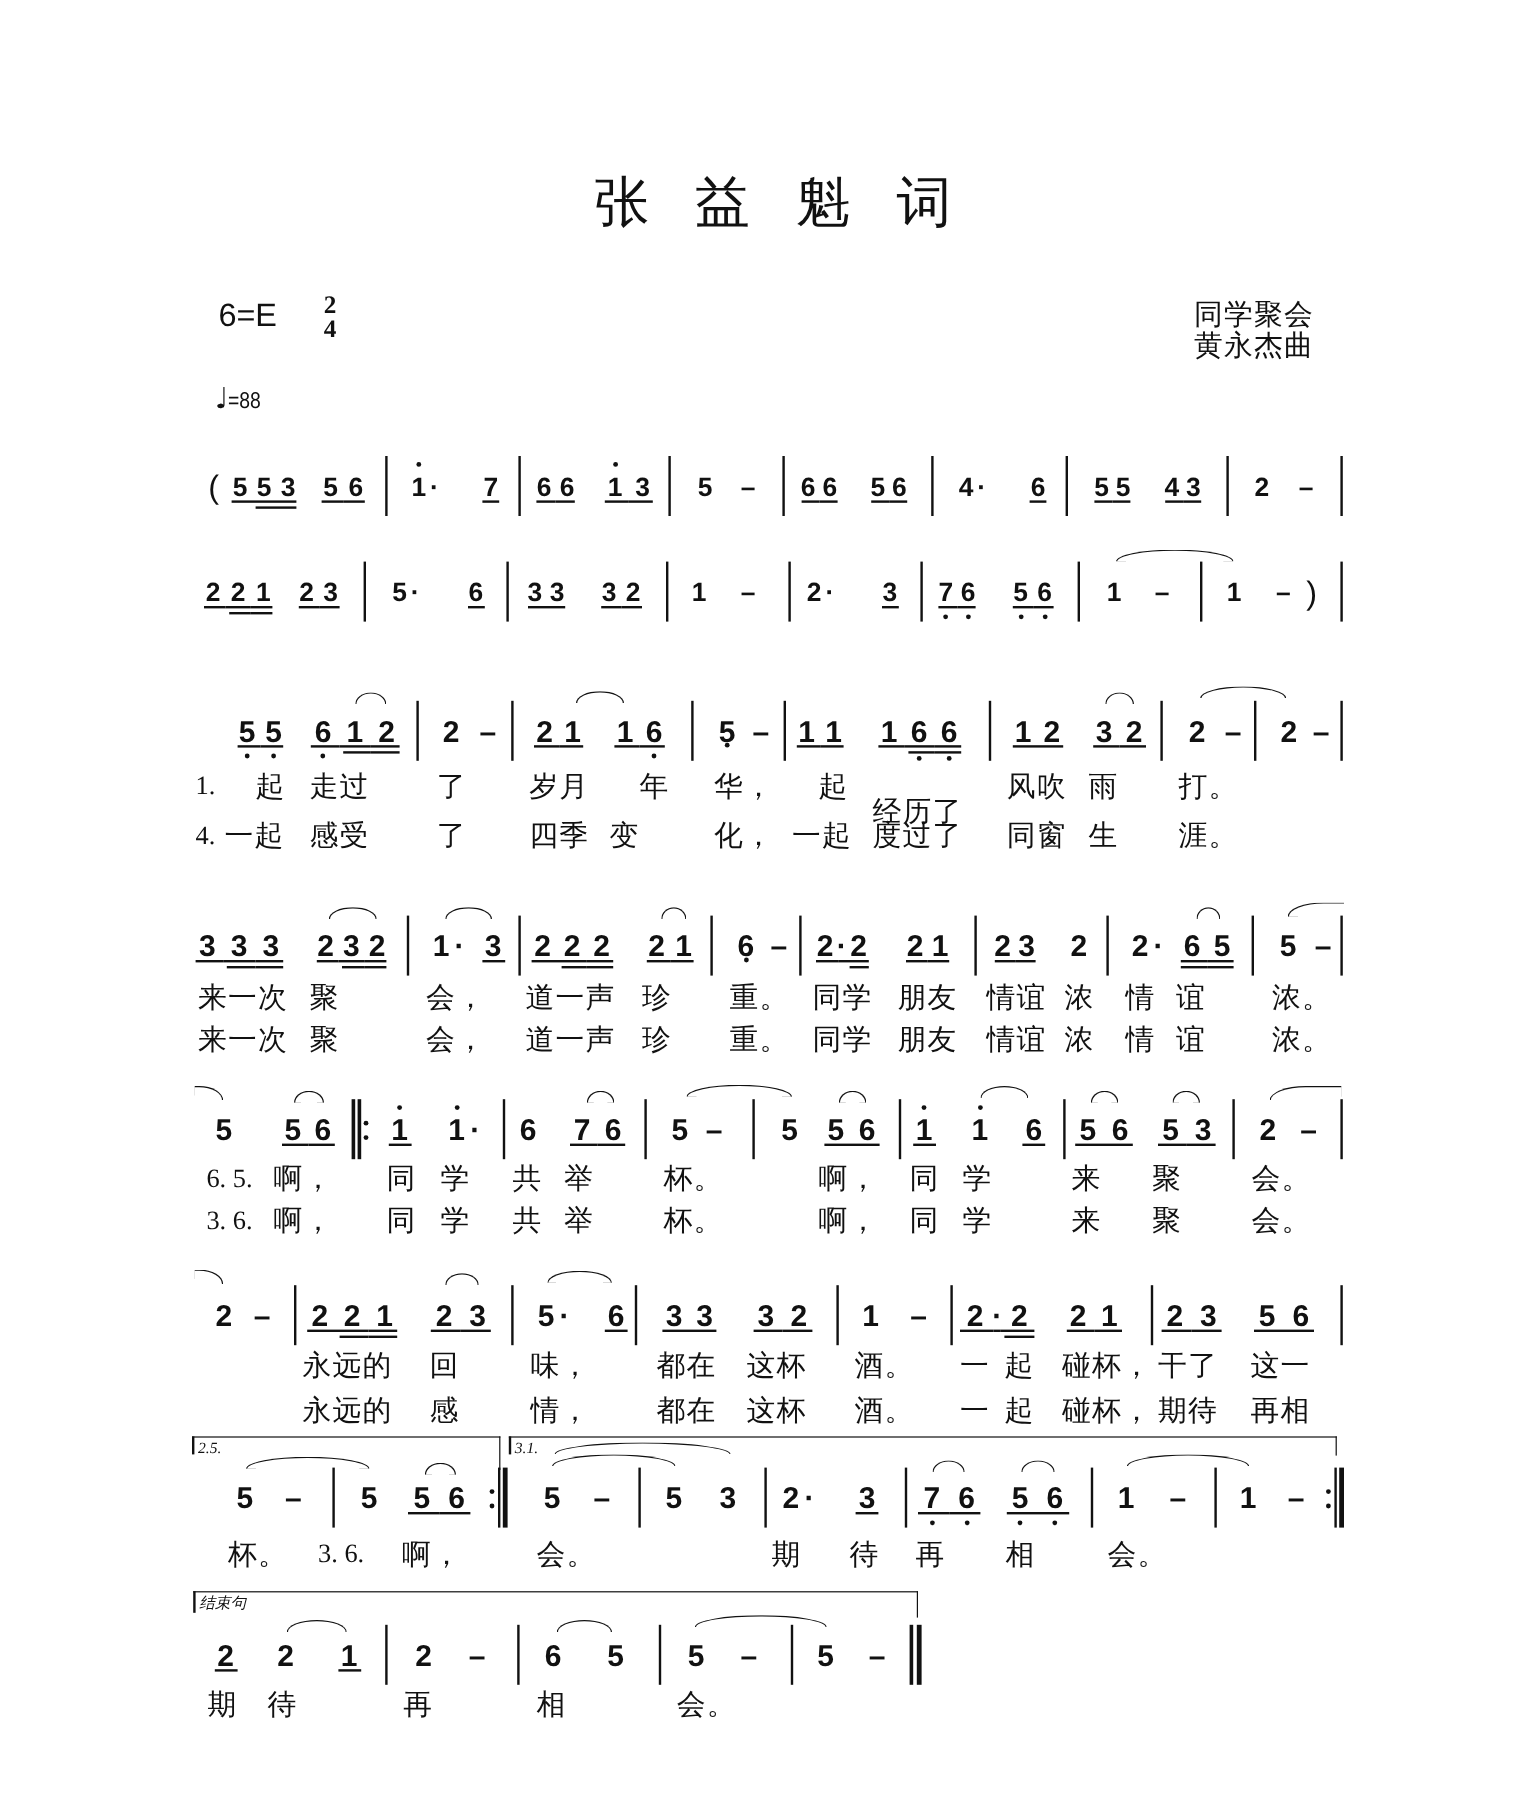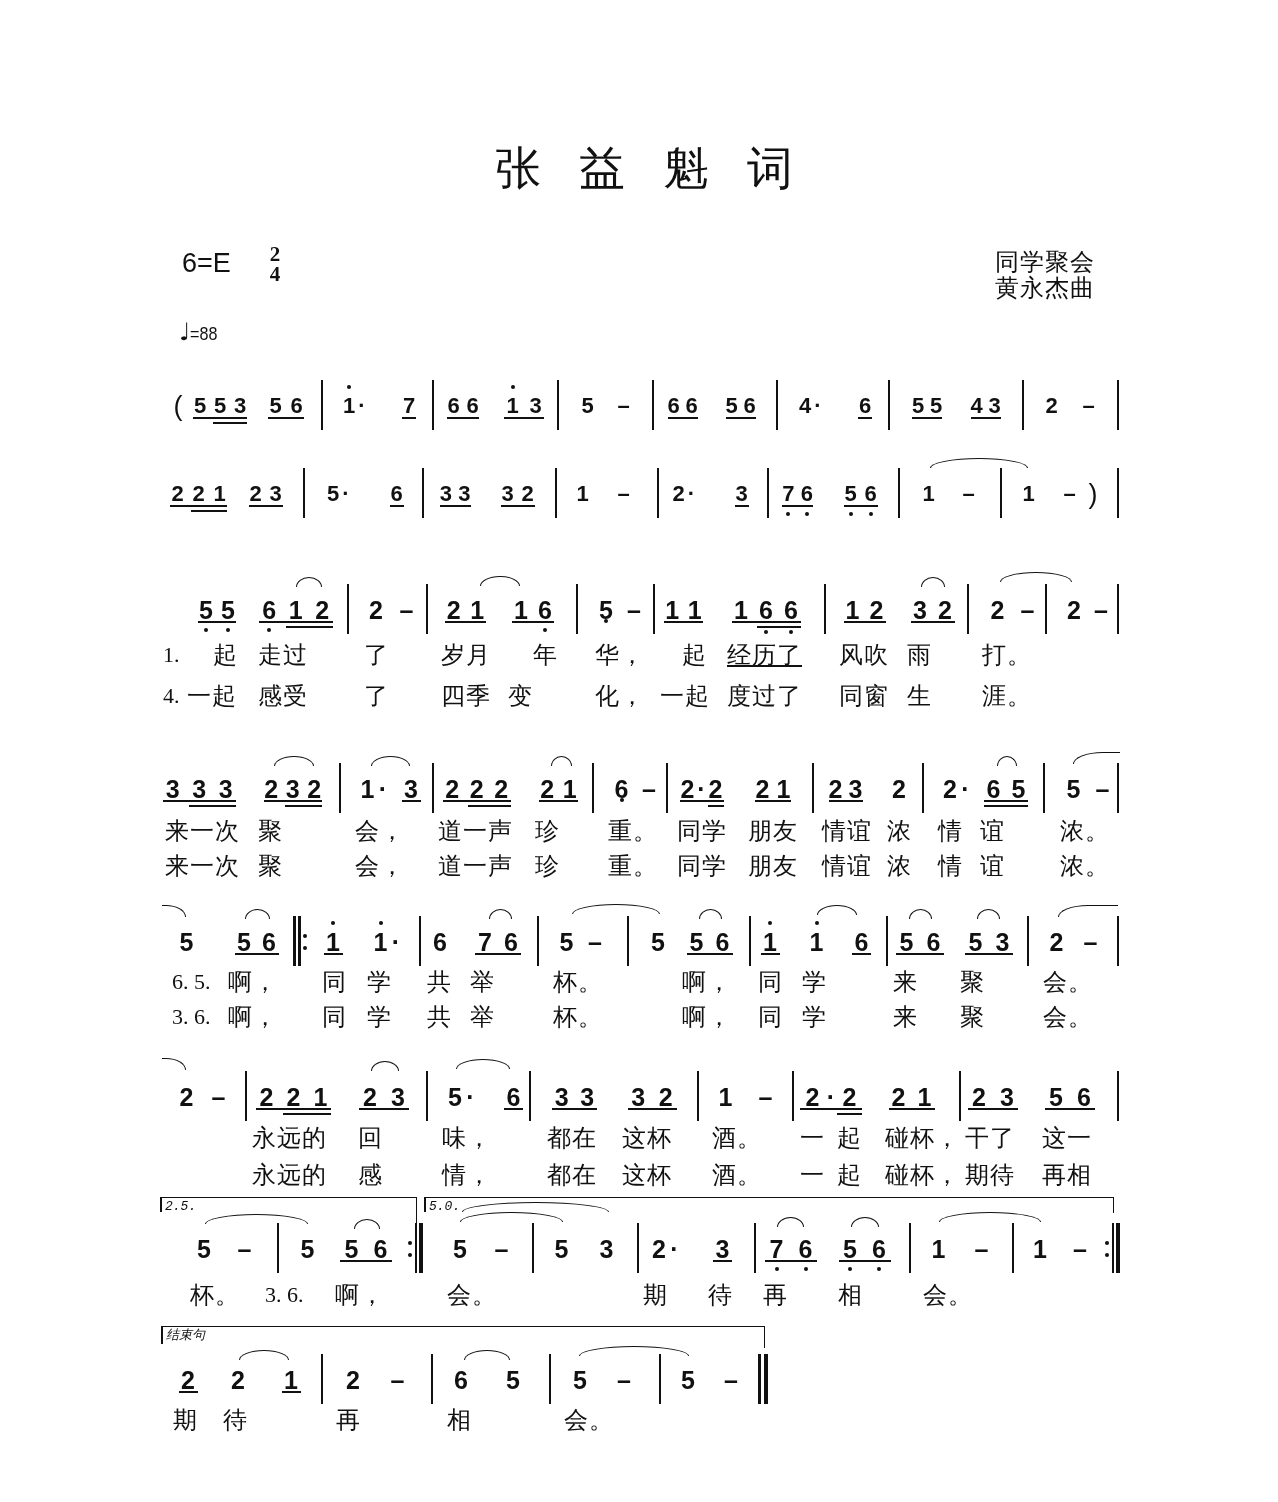--- a/index.html
+++ b/index.html
@@ -33,21 +33,21 @@
 .bar{position:absolute;top:-2px;height:50px;background:#111}
 .rdot{position:absolute;width:4px;height:4px;border-radius:50%;background:#111}
 .slur{position:absolute;height:10px;border:1.5px solid #111;border-bottom:0;border-radius:50% 50% 0 0 / 100% 100% 0 0}
 .tie{position:absolute;height:12px}
 .tie.open-right{border-top:1.5px solid #111;border-left:1.5px solid #111;border-top-left-radius:30px 12px}
 .tie.open-left{border-top:1.5px solid #111;border-right:1.5px solid #111;border-top-right-radius:20px 12px}
 .lyric{position:absolute;font-size:24px;line-height:28px;letter-spacing:1px;white-space:nowrap;font-family:"DejaVu Serif",serif}
 .lyric.latin{font-family:"Liberation Serif",serif;font-size:22px;letter-spacing:0}
 .volta{position:absolute;height:2px;border-top:1.5px solid #111}
 .vline{position:absolute;top:-1.5px;width:1.5px;background:#111}
-.volta-label{position:absolute;left:5px;top:2px;font-family:Liberation Mono, monospace;font-style:italic;font-size:13px;line-height:14px;white-space:nowrap}
+.volta-label{position:absolute;left:5px;top:2px;font-family:Liberation Serif, serif;font-style:italic;font-size:13px;line-height:14px;white-space:nowrap}
 </style>
 </head>
 <body>
 
 <div id="page">
   <div class="abs title">张益魁词</div>
 
   <div class="abs key">6=E</div>
   <div class="abs timesig">
     <span>2</span>
@@ -511,21 +511,21 @@
       <div class="slur" style="left: 921px; width: 24px; top: 577px;"></div>
       <div class="slur" style="left: 1000px; width: 72px; top: 572px;"></div>
       <span class="lyric latin" style="left: 163px; top: 641px;">1.</span>
       <span class="lyric" style="left: 213px; top: 641px;">起</span>
       <span class="lyric" style="left: 258px; top: 641px;">走过</span>
       <span class="lyric" style="left: 364px; top: 641px;">了</span>
       <span class="lyric" style="left: 441px; top: 641px;">岁月</span>
       <span class="lyric" style="left: 533px; top: 641px;">年</span>
       <span class="lyric" style="left: 595px; top: 641px;">华，</span>
       <span class="lyric" style="left: 682px; top: 641px;">起</span>
-      <span class="lyric" style="left: 727px; top: 641px; text-decoration: underline;">经历了</span>
+      <span class="lyric" style="left: 727px; top: 662px;">经历了</span>
       <span class="lyric" style="left: 839px; top: 641px;">风吹</span>
       <span class="lyric" style="left: 907px; top: 641px;">雨</span>
       <span class="lyric" style="left: 982px; top: 641px;">打。</span>
       <span class="lyric latin" style="left: 163px; top: 682px;">4.</span>
       <span class="lyric" style="left: 187px; top: 682px;">一起</span>
       <span class="lyric" style="left: 258px; top: 682px;">感受</span>
       <span class="lyric" style="left: 364px; top: 682px;">了</span>
       <span class="lyric" style="left: 441px; top: 682px;">四季</span>
       <span class="lyric" style="left: 508px; top: 682px;">变</span>
       <span class="lyric" style="left: 595px; top: 682px;">化，</span>
@@ -1264,21 +1264,21 @@
       <span class="lyric" style="left: 447px; top: 1406px;">相</span>
       <span class="lyric" style="left: 564px; top: 1406px;">会。</span>
       <div class="volta" style="left: 160px; top: 1197px; width: 257px;">
         <i class="vline" style="left: 0px; height: 15px;"></i>
         <i class="vline" style="right: 0px; height: 28px;"></i>
         <span class="volta-label">2.5.</span>
       </div>
       <div class="volta" style="left: 424px; top: 1197px; width: 690px;">
         <i class="vline" style="left: 0px; height: 15px;"></i>
         <i class="vline" style="right: 0px; height: 16px;"></i>
-        <span class="volta-label">5.0.</span>
+        <span class="volta-label">3.1.</span>
       </div>
       <div class="volta" style="left: 161px; top: 1326px; width: 604px;">
         <i class="vline" style="left: 0px; height: 18px;"></i>
         <i class="vline" style="right: 0px; height: 22px;"></i>
         <span class="volta-label">结束句</span>
       </div>
     </div>
 </div>
 
 </body></html>

